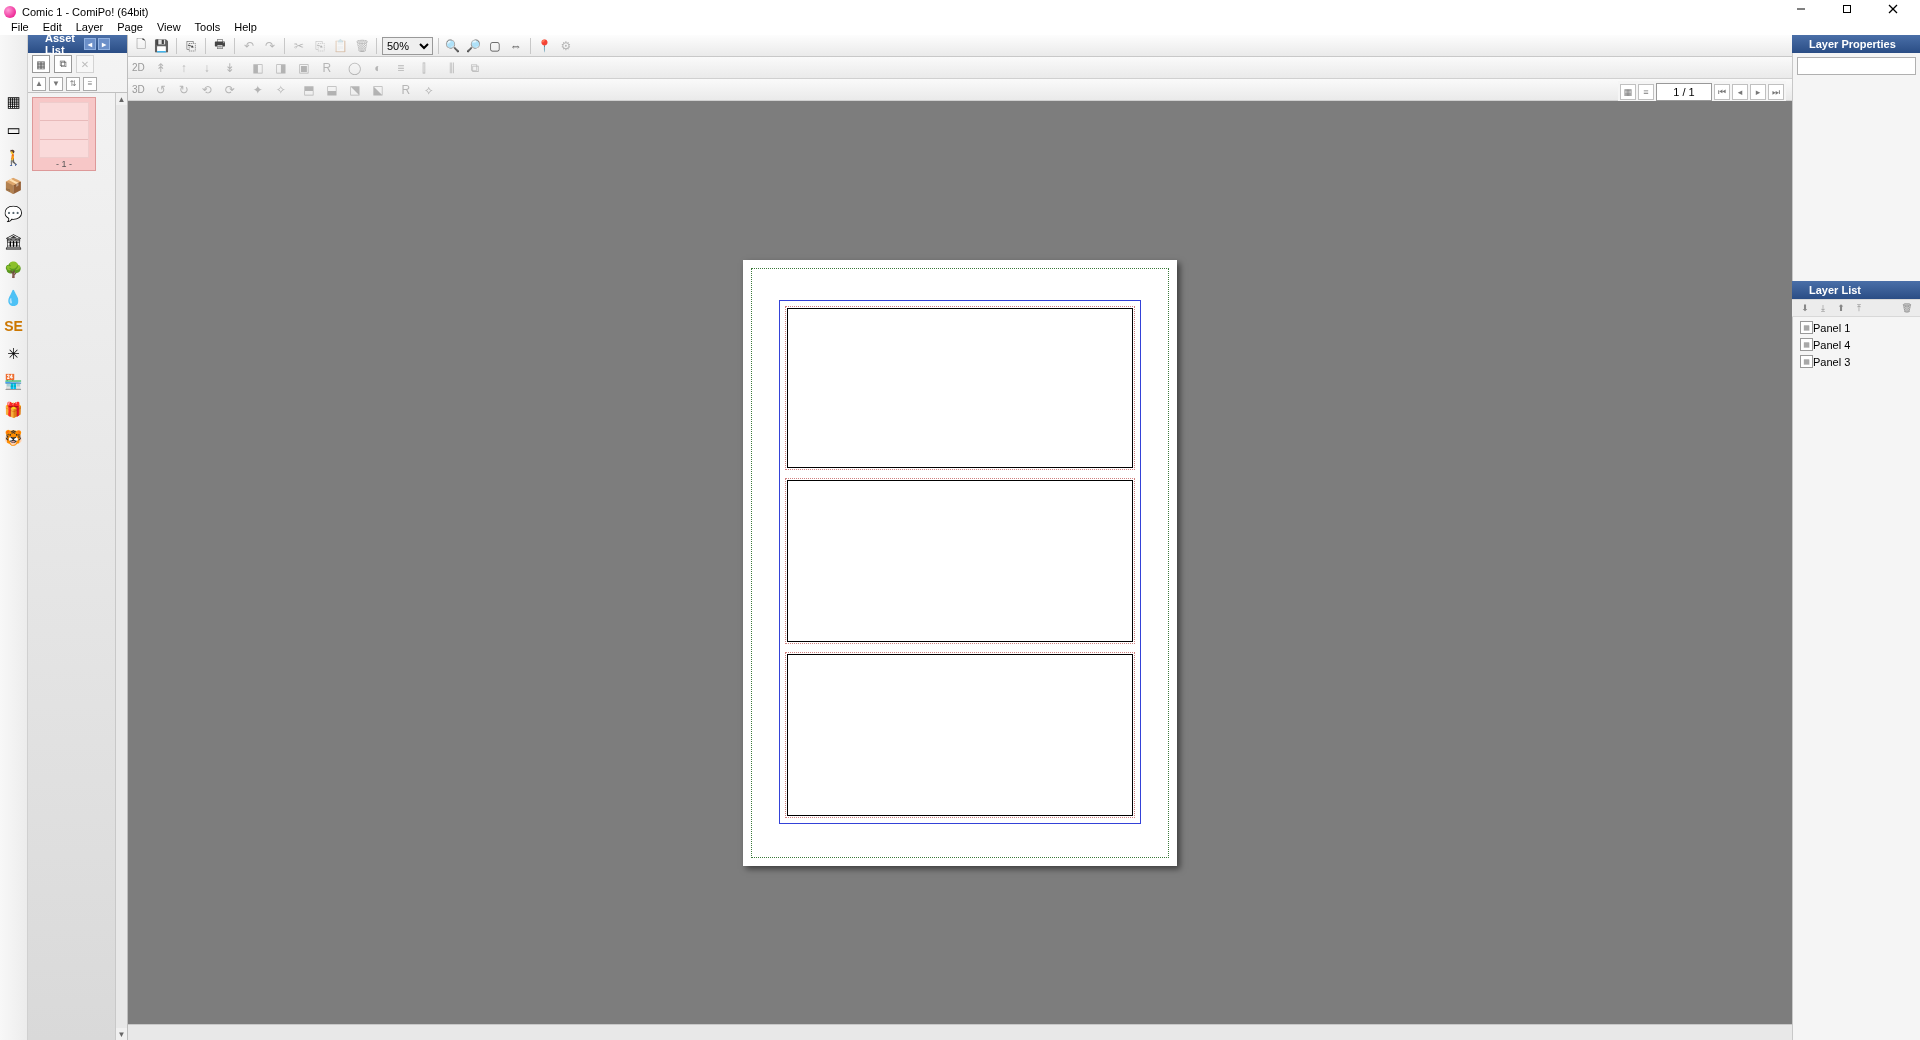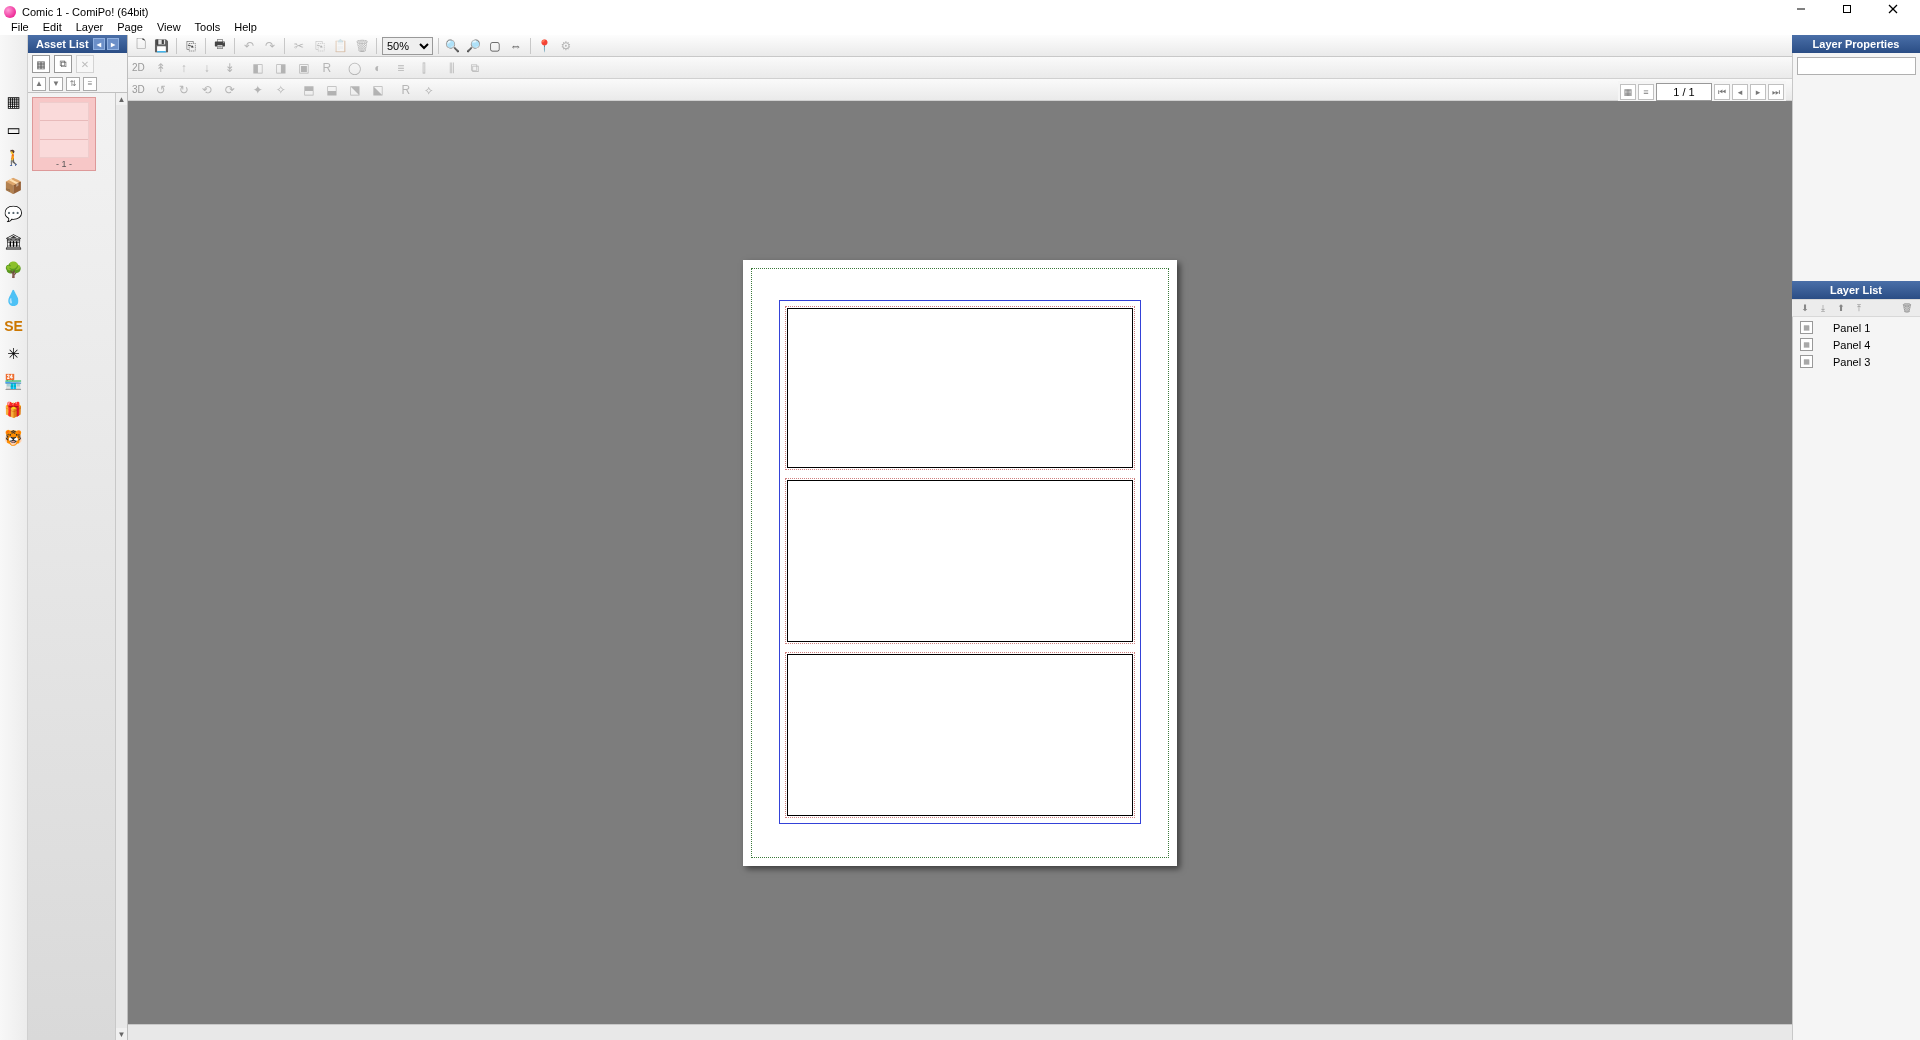--- a/index.html
+++ b/index.html
@@ -18,21 +18,21 @@
 
 
 .workspace { display:flex; height:calc(100% - 35px); }
 
 
 .iconstrip { width:28px; background:linear-gradient(to right,#f8f8f8,#ececec); display:flex; flex-direction:column; align-items:center; padding-top:56px; gap:6px; border-right:1px solid #d0d0d0; }
 .iconstrip .cat { width:22px; height:22px; display:flex; align-items:center; justify-content:center; font-size:15px; border:1px solid transparent; border-radius:2px; }
 
 
 .assetcol { width:100px; background:linear-gradient(to bottom,#f4f4f4,#d9d9d9); border-right:1px solid #bdbdbd; display:flex; flex-direction:column; position:relative; }
-.panelhdr { height:18px; background:linear-gradient(to bottom,#4a6fa8,#2a4d85); color:#fff; font-weight:bold; font-size:11px; padding:1px 8px; display:flex; align-items:center;justify-content:center; }
+.panelhdr { height:18px; background:linear-gradient(to bottom,#4a6fa8,#2a4d85); color:#fff; font-weight:bold; font-size:11px; padding:1px 17px; display:flex; align-items:center; }
 .panelhdr .hdr-btns { margin-left:auto; display:flex; gap:2px; }
 .panelhdr .hdr-btn { width:12px; height:12px; background:#6b8fc8; border:1px solid #8fb0e0; display:flex; align-items:center; justify-content:center; font-size:8px; color:#fff; }
 .asset-toprow { height:22px; display:flex; align-items:center; gap:4px; padding:2px 4px; }
 .asset-toprow .tb { width:18px; height:18px; border:1px solid #999; background:#fff; display:flex; align-items:center; justify-content:center; font-size:10px; color:#555; }
 .asset-toprow .tb.dis { opacity:.35; }
 .asset-subrow { height:18px; display:flex; align-items:center; gap:3px; padding:0 4px; border-bottom:1px solid #c0c0c0; }
 .asset-subrow .sb { width:14px; height:14px; border:1px solid #aaa; background:#fff; font-size:8px; display:flex; align-items:center; justify-content:center; color:#777; }
 .asset-body { flex:1; position:relative; display:flex; }
 .asset-scroll { width:12px; background:#e8e8e8; border-left:1px solid #c8c8c8; display:flex; flex-direction:column; }
 .asset-scroll .arr { height:12px; display:flex; align-items:center; justify-content:center; font-size:8px; color:#666; background:#f0f0f0;}
@@ -71,21 +71,21 @@
 .rightcol { width:128px; display:flex; flex-direction:column; background:#f0f0f0; }
 .rp { display:flex; flex-direction:column; }
 .rp .body { flex:1; background:#f5f5f5; border-left:1px solid #c8c8c8; }
 .propbox { margin:4px; height:18px; border:1px solid #b0b0b0; background:#fff; }
 .rp.props { height:246px; }
 .rp.layers { flex:1; }
 .layertools { height:18px; display:flex; align-items:center; gap:4px; padding:0 6px; background:#ececec; border-top:1px solid #d8d8d8; border-bottom:1px solid #d8d8d8; }
 .layertools .lt { width:14px; height:14px; font-size:9px; color:#888; display:flex; align-items:center; justify-content:center; }
 .layertools .spacer { flex:1; }
 .layerlist { padding:2px 4px; }
-.layerrow { height:17px; display:flex; align-items:center; gap:20px; padding:0 2px; border:1px solid transparent; }
+.layerrow { height:17px; display:flex; align-items:center; gap:0; padding:0 2px; border:1px solid transparent; }
 .layerrow .ic { width:13px; height:13px; border:1px solid #999; background:#fff; display:flex; align-items:center; justify-content:center; font-size:7px; color:#888; }
 .layerrow .nm { font-size:11px; color:#000; }
 
 svg { display:block; }
 </style>
 </head>
 <body>
 
 <div class="titlebar">
   <div class="app-icon"></div>

